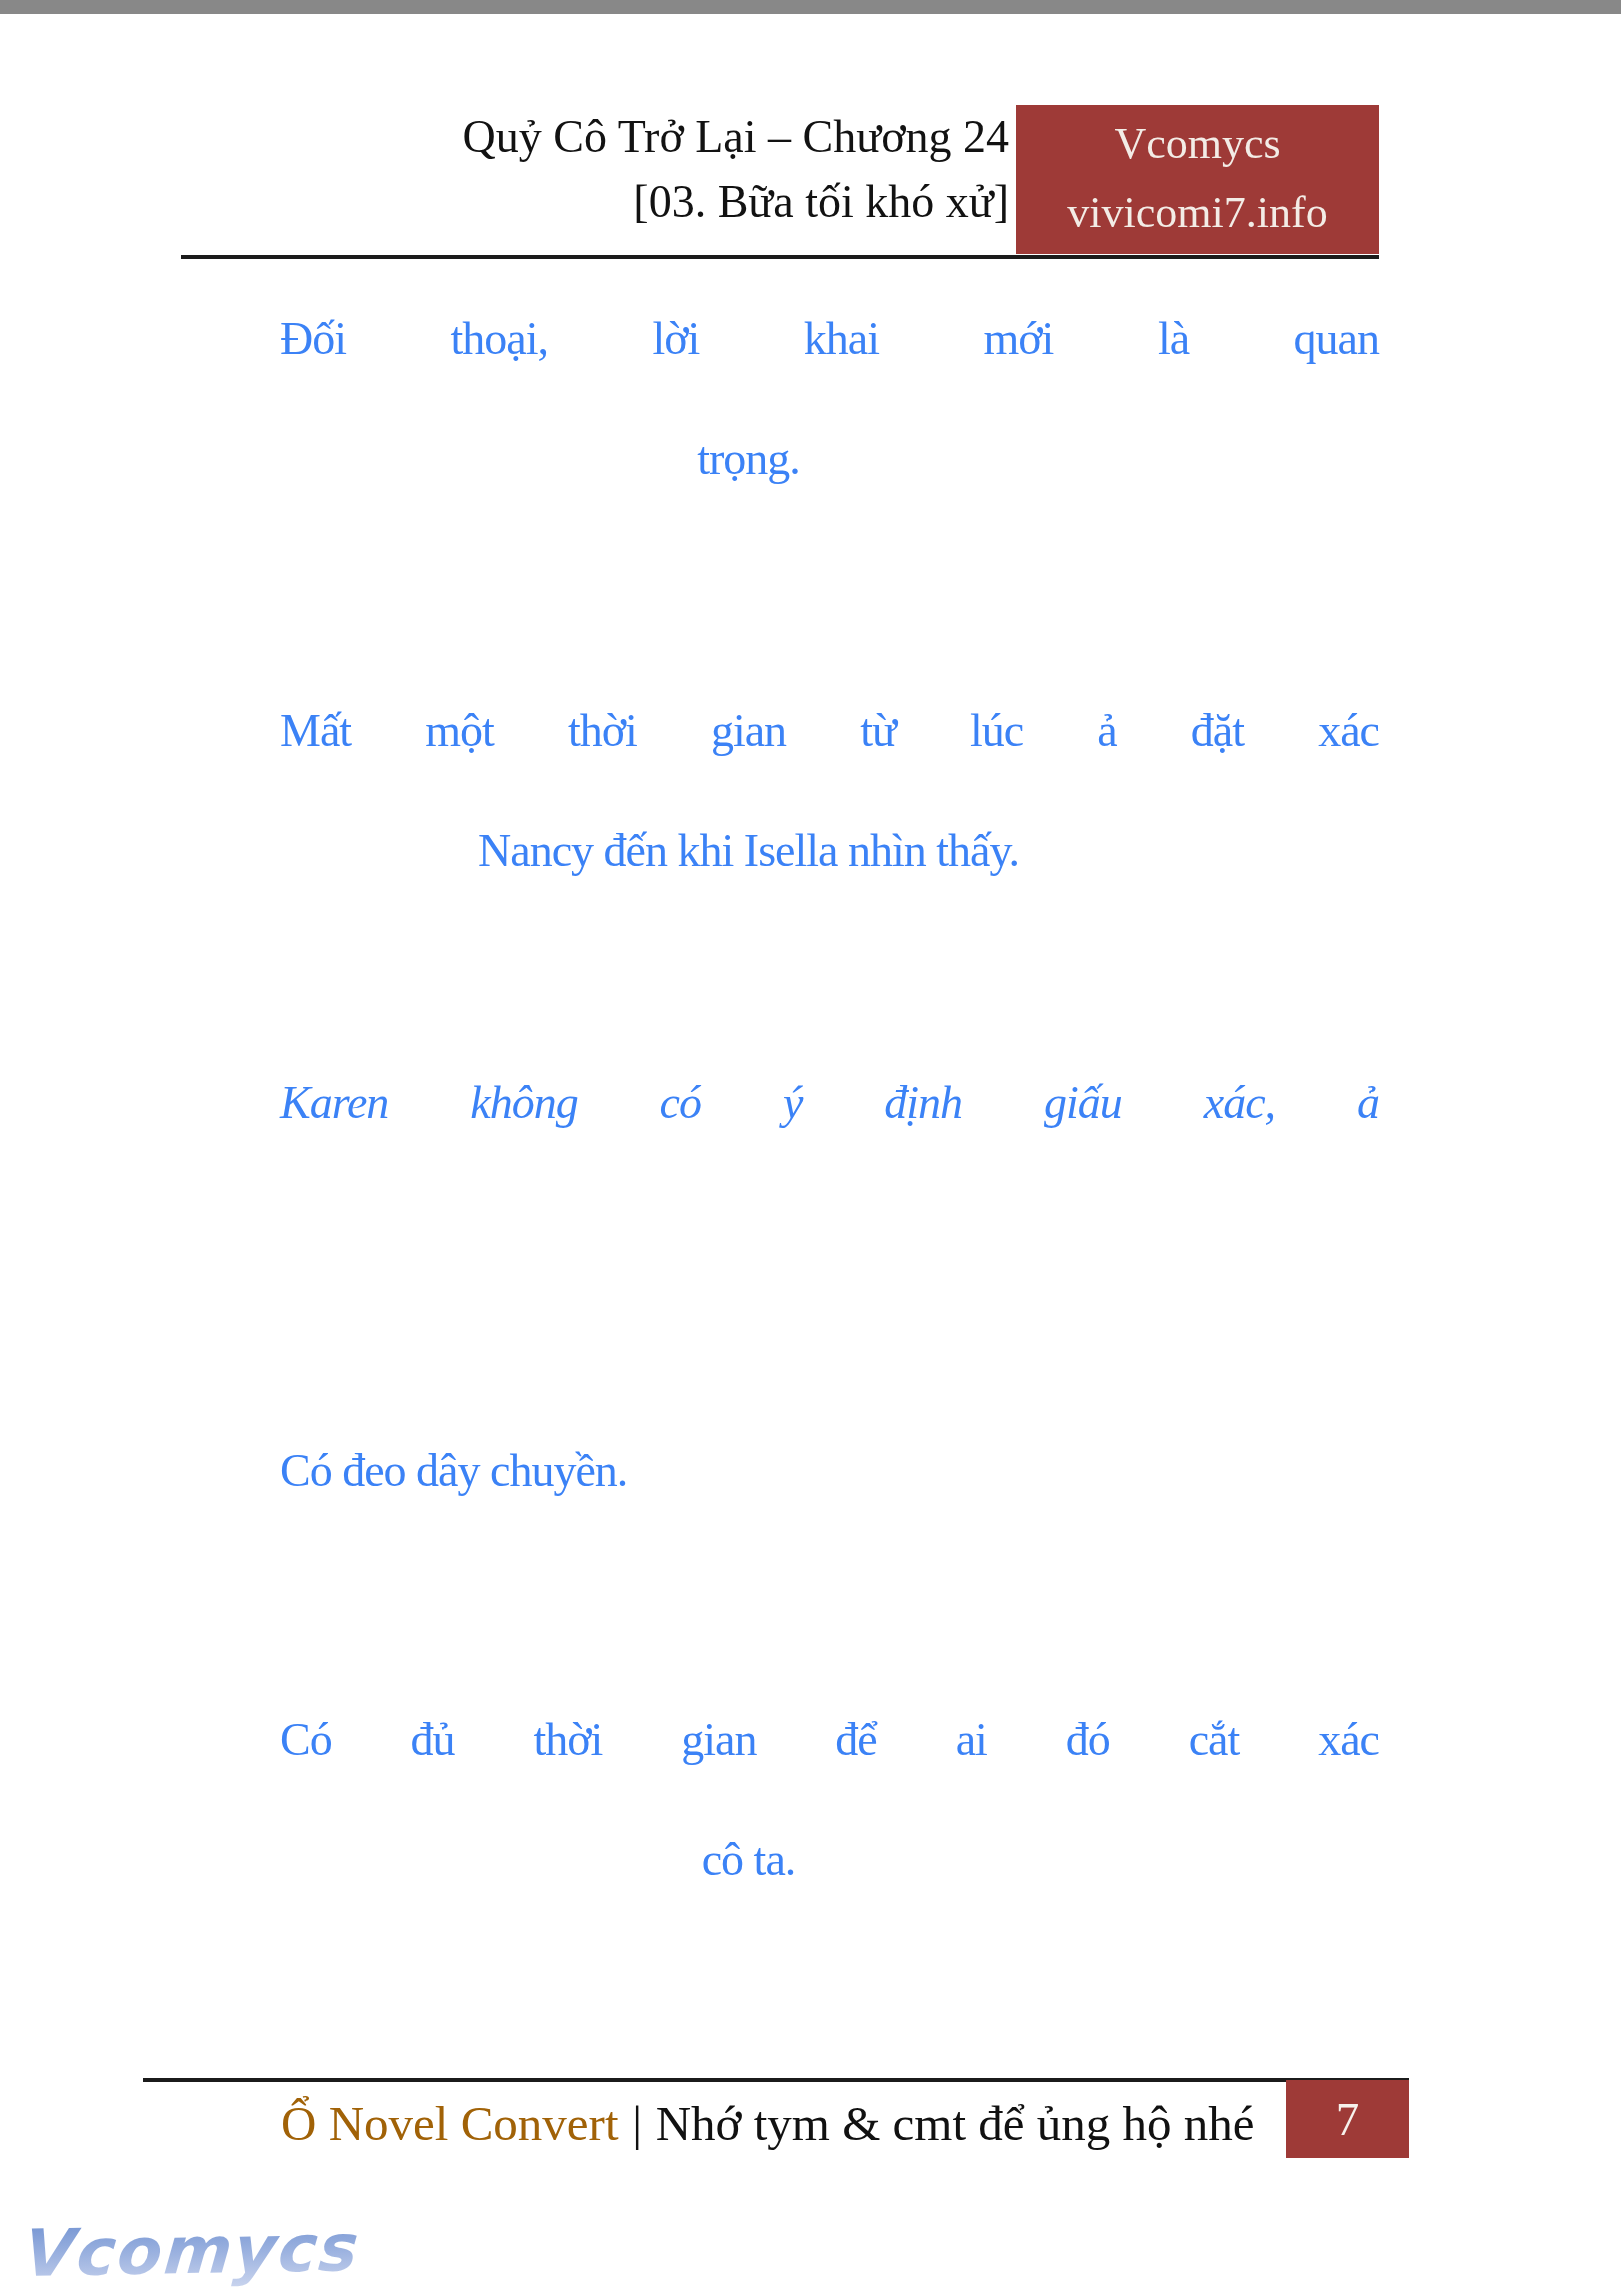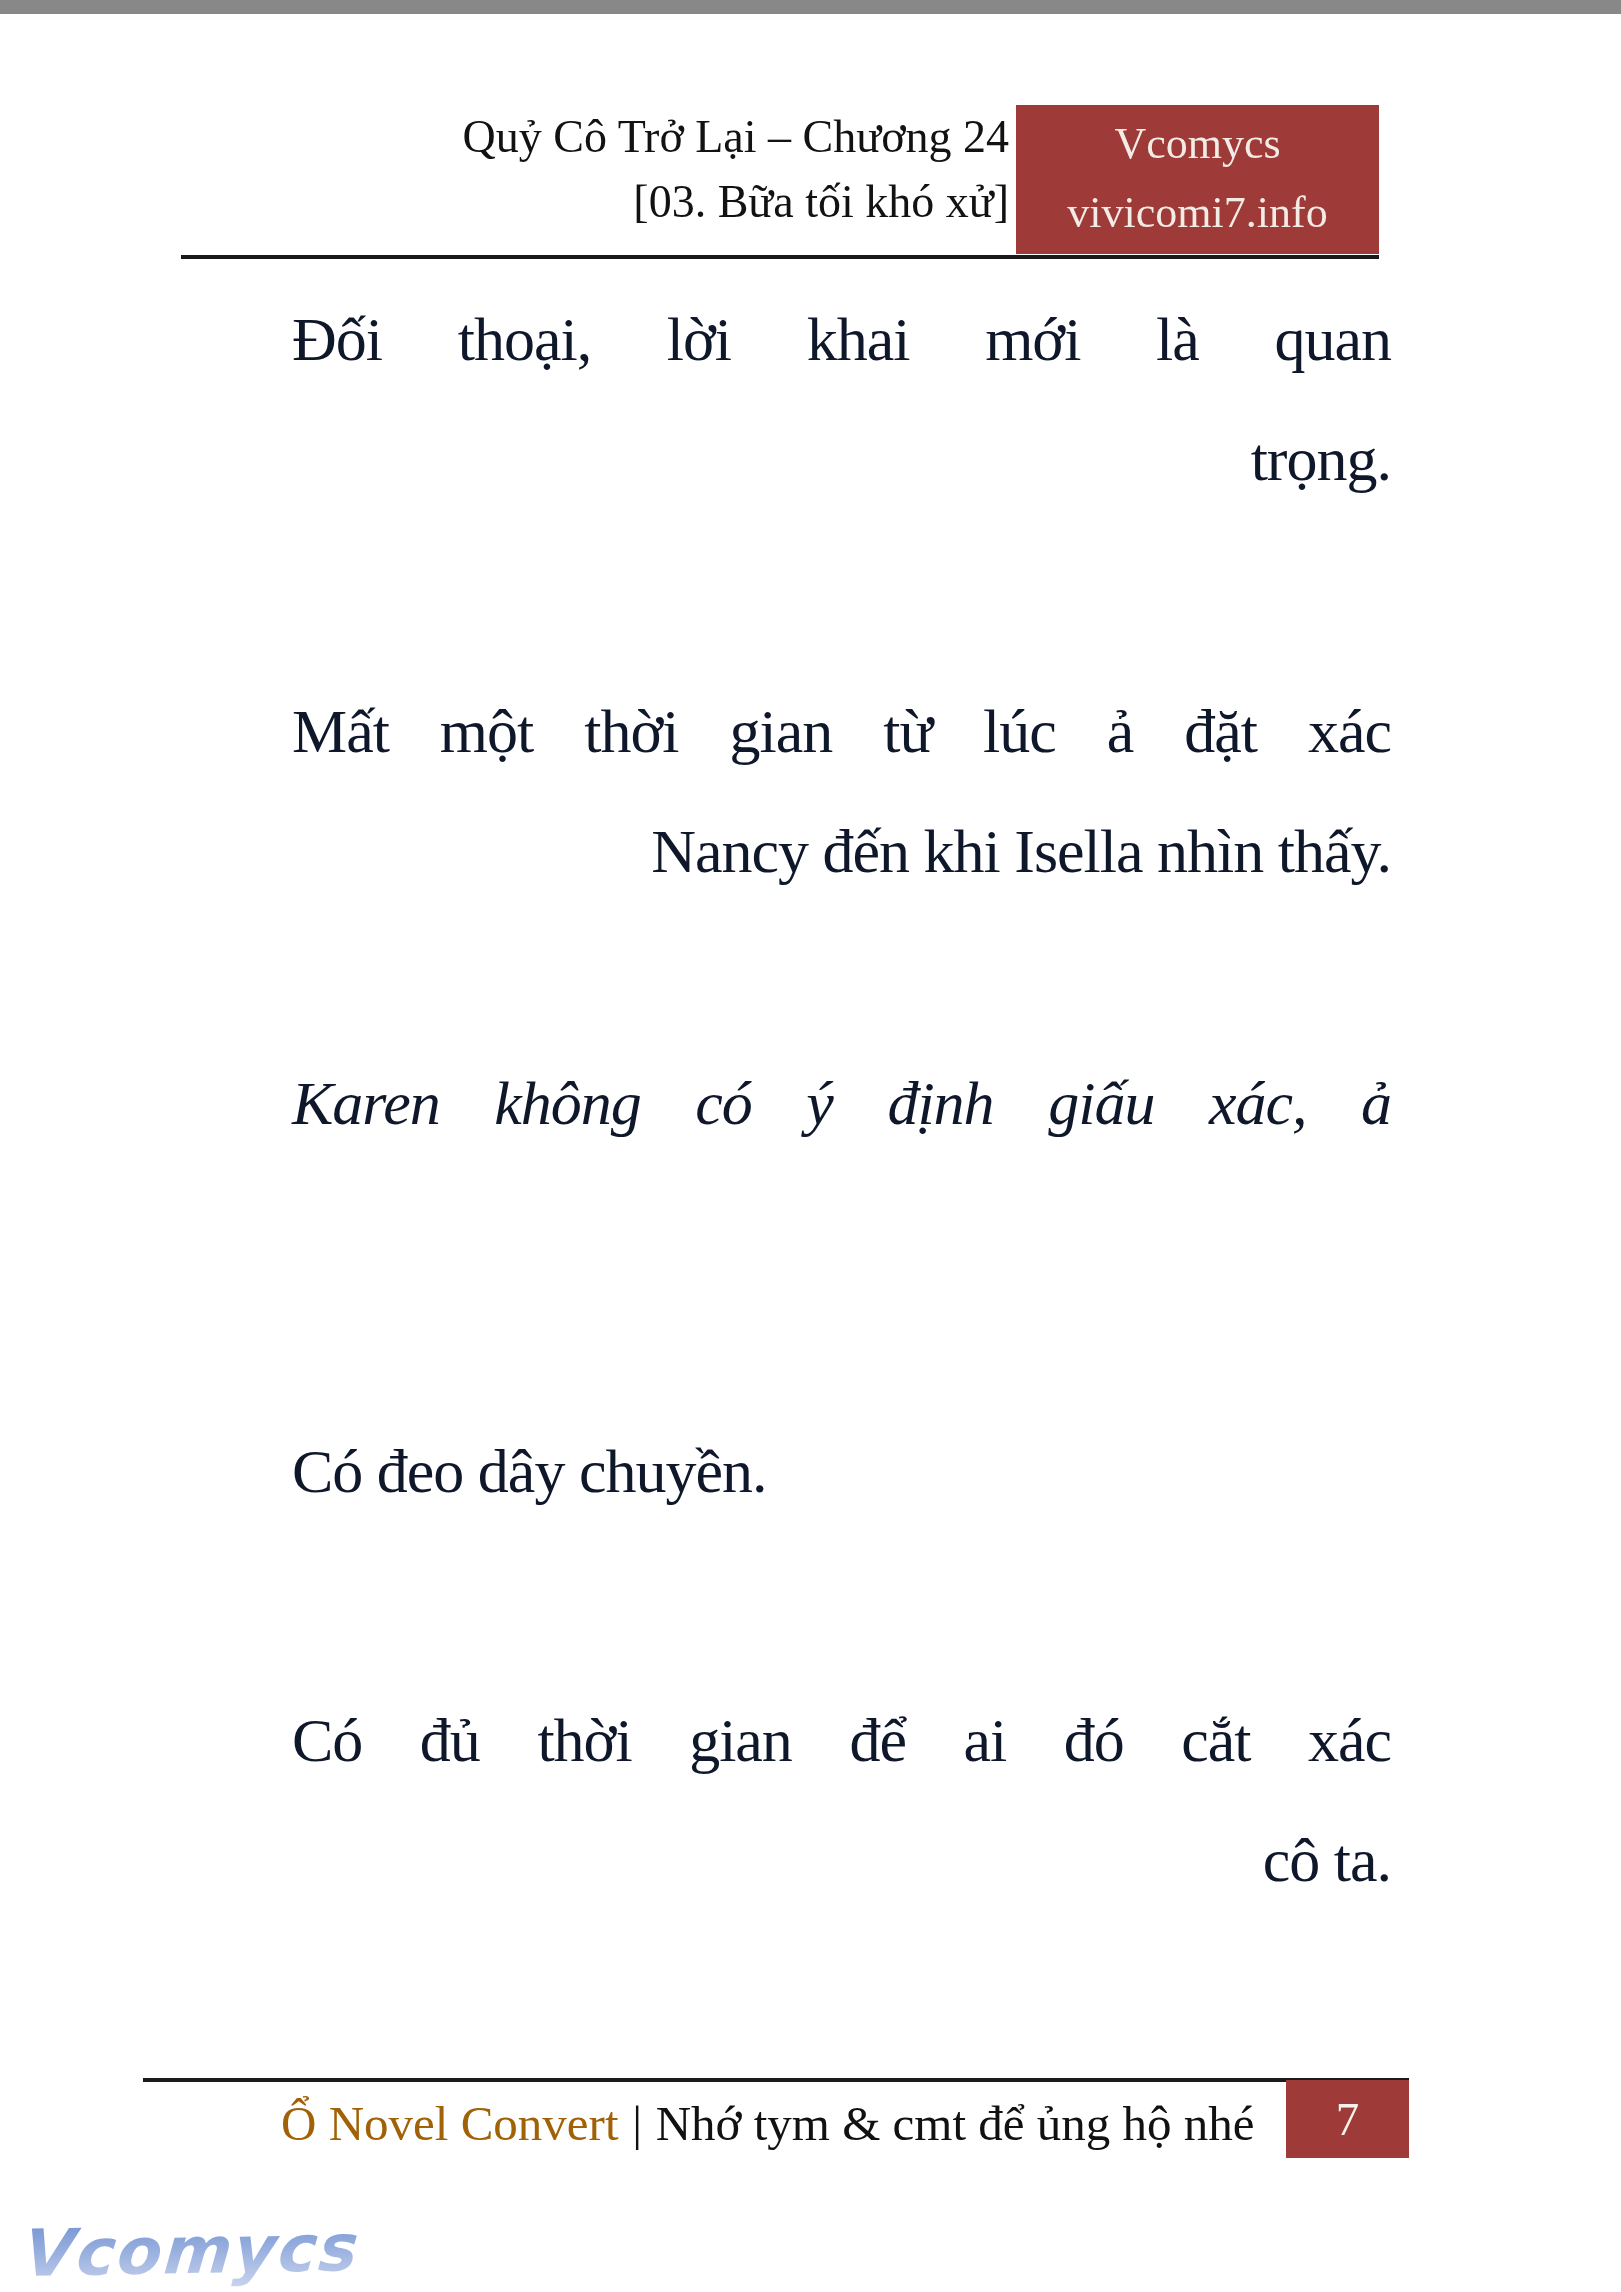--- a/index.html
+++ b/index.html
@@ -38,40 +38,40 @@
   .header-rule{
     position:absolute;
     left:181px; top:241px;
     width:1198px; height:3.9px;
     background:#1b1b1b;
   }
 
   
   .para{
     position:absolute;
-    left:130px; width:1261px;
-    font-size:62px;
+    left:118px; width:1261px;
+    font-size:46px;
     line-height:120px;
     letter-spacing:-1px;
-    color:#0f172a;
+    color:#3b82f6;
   }
   .para .l-first{
     display:block;
     padding-left:162px;
     text-align:justify;
     text-align-last:justify;
     white-space:normal;
   }
   .para .l-first.no-just{
     text-align:right;
     text-align-last:left;
   }
   .para .l-rest{
     display:block;
-    text-align:right;
+    text-align:center;
     white-space:nowrap;
   }
   .p1{top:265px;} .p2{top:657px;} .p3{top:1029px;font-style:italic;} .p4{top:1397px;} .p5{top:1666px;}
 
   
   .footer-rule{
     position:absolute;
     left:143px; top:2064px;
     width:1266px; height:3.9px;
     background:#1b1b1b;

